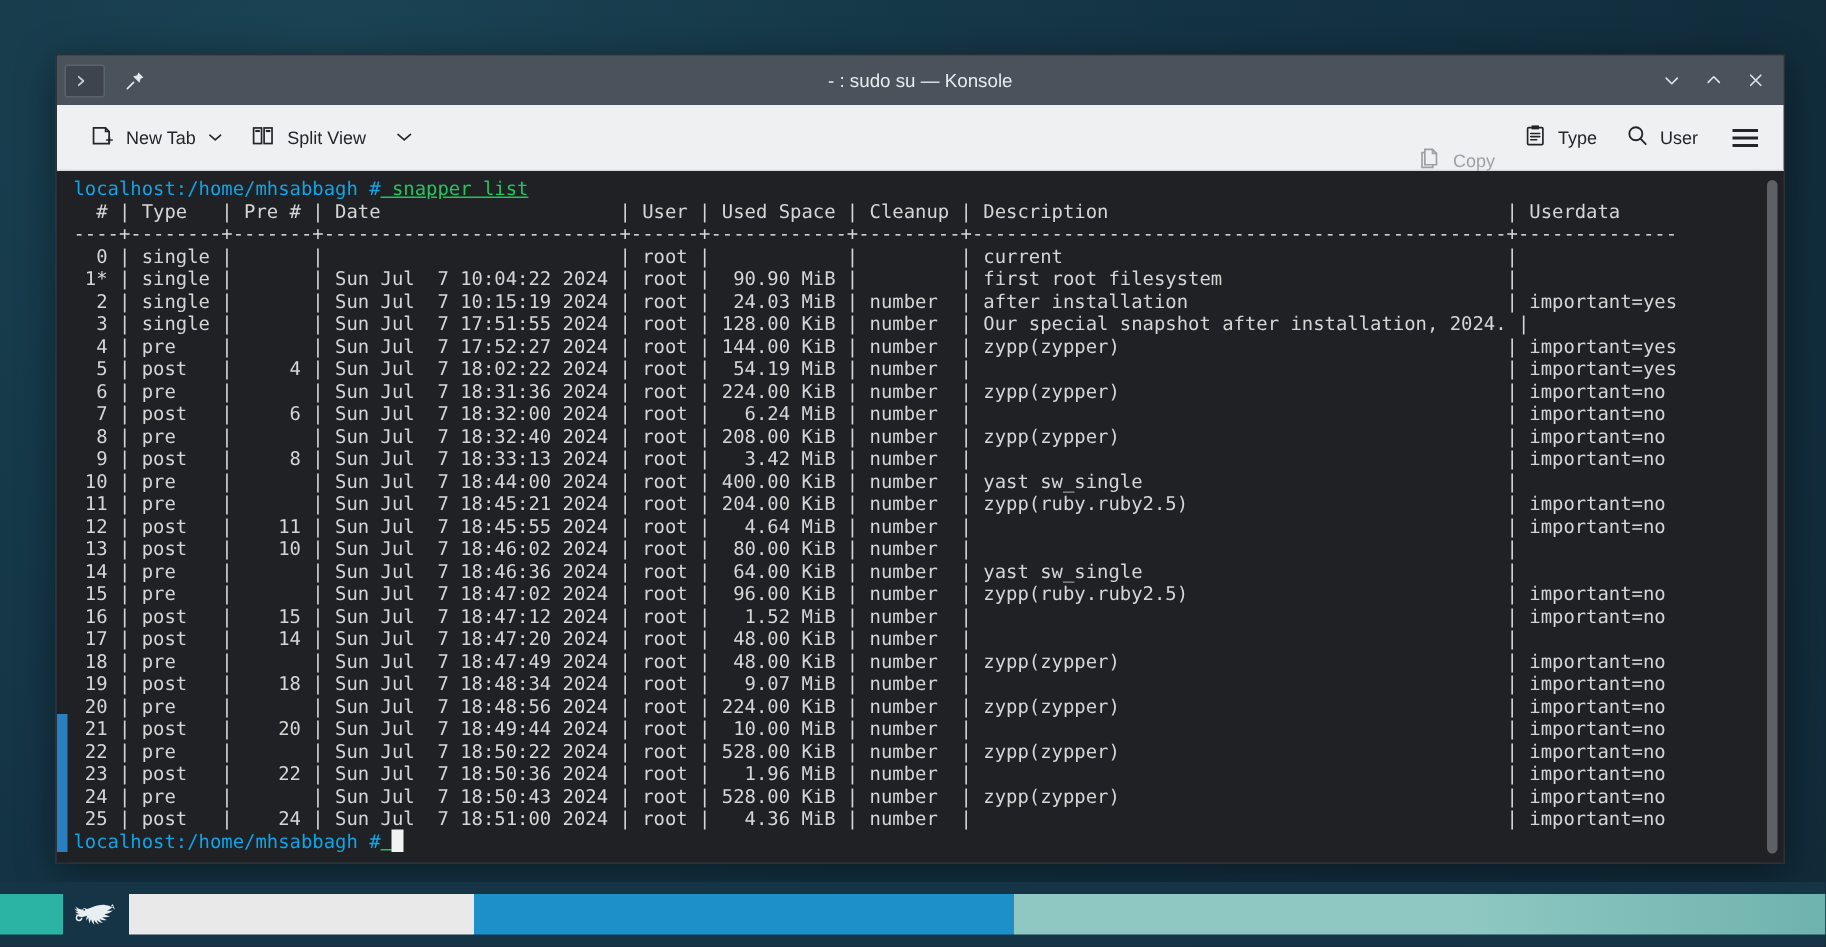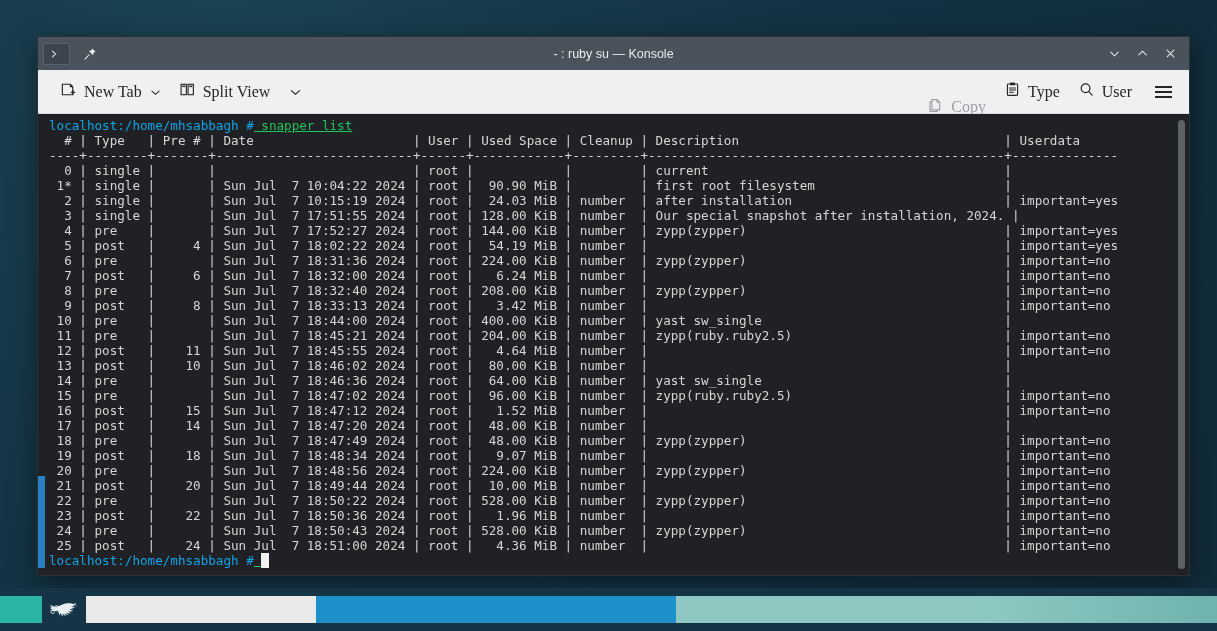--- a/index.html
+++ b/index.html
@@ -94,23 +94,22 @@
     flex: 0 0 auto;
     gap: 2px;
   }
   .tb-btn {
     display: flex;
     align-items: center;
     gap: 7px;
     padding: 5px 8px;
     border-radius: 3px;
     color: #232629;
-    font-size: 16px;
+    font-size: 12px;
     white-space: nowrap;
-    font-family: Liberation Serif, serif;
   }
   .tb-btn.disabled { color: #9da1a5; margin-top: 31px; }
   .tb-btn .caret { margin-left: 1px; }
   .tb-spacer { flex: 1 1 auto; }
   #hamburger {
     display: flex; flex-direction: column; gap: 3px;
     padding: 6px 5px; margin-left: 8px;
   }
   #hamburger i { display:block; width: 17px; height: 2px; background: #232629; }
 
@@ -210,21 +209,21 @@
         <svg width="13" height="10" viewBox="0 0 13 10" fill="none">
           <path d="M2.5 2.2 L5.6 5 L2.5 7.8" stroke="#c7ccd2" stroke-width="1.2" fill="none" stroke-linecap="round" stroke-linejoin="round"></path>
         </svg>
       </div>
       <div class="pinbtn">
         <svg width="14" height="14" viewBox="0 0 16 16">
           <path d="M10.6 1.6 L14.4 5.4 L12.3 6.3 L11.4 9.4 L6.6 4.6 L9.7 3.7 Z" fill="#e6e9ec"></path>
           <path d="M6.9 9.1 L2.2 13.8" stroke="#e6e9ec" stroke-width="1.3" stroke-linecap="round"></path>
         </svg>
       </div>
-      <div id="title-text">- : ruby su — Konsole</div>
+      <div id="title-text">- : sudo su — Konsole</div>
       <div id="wincontrols">
         <div class="wc">
           <svg width="13" height="13" viewBox="0 0 14 14">
               <path d="M3 5.5 L7 9.5 L11 5.5" stroke="#dfe3e7" stroke-width="1.2" fill="none" stroke-linecap="round" stroke-linejoin="round"></path>
             </svg>
         </div>
         <div class="wc">
           <svg width="13" height="13" viewBox="0 0 14 14">
               <path d="M3 8.5 L7 4.5 L11 8.5" stroke="#dfe3e7" stroke-width="1.2" fill="none" stroke-linecap="round" stroke-linejoin="round"></path>
             </svg>

